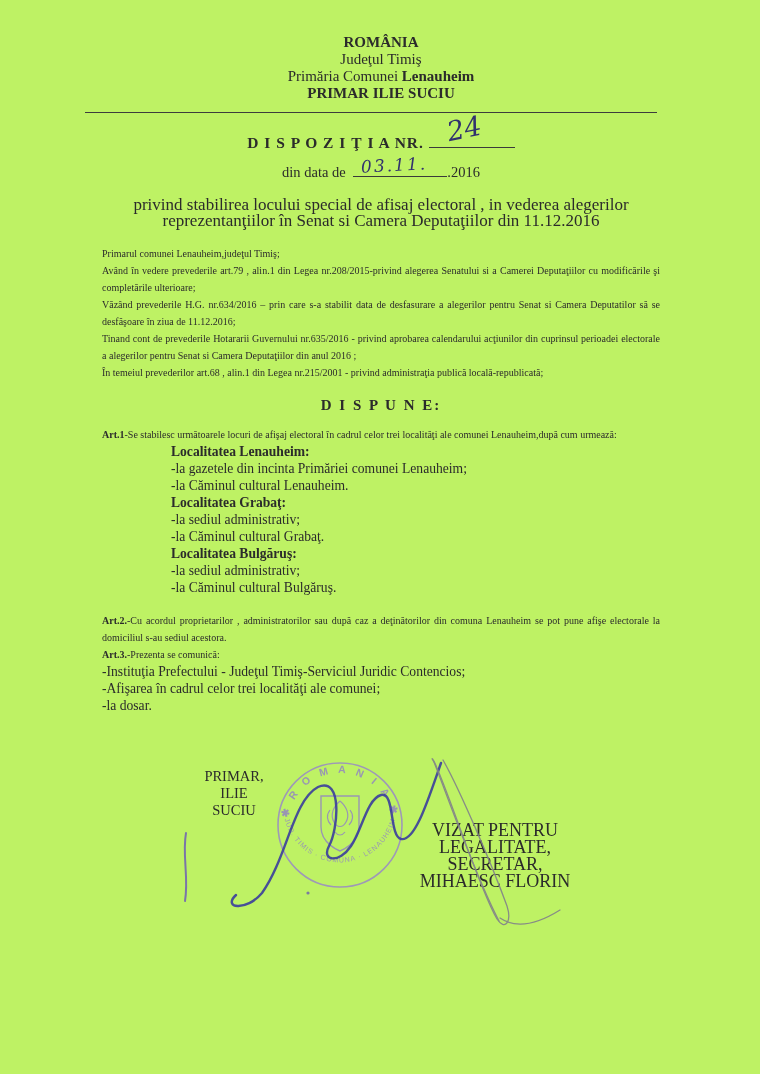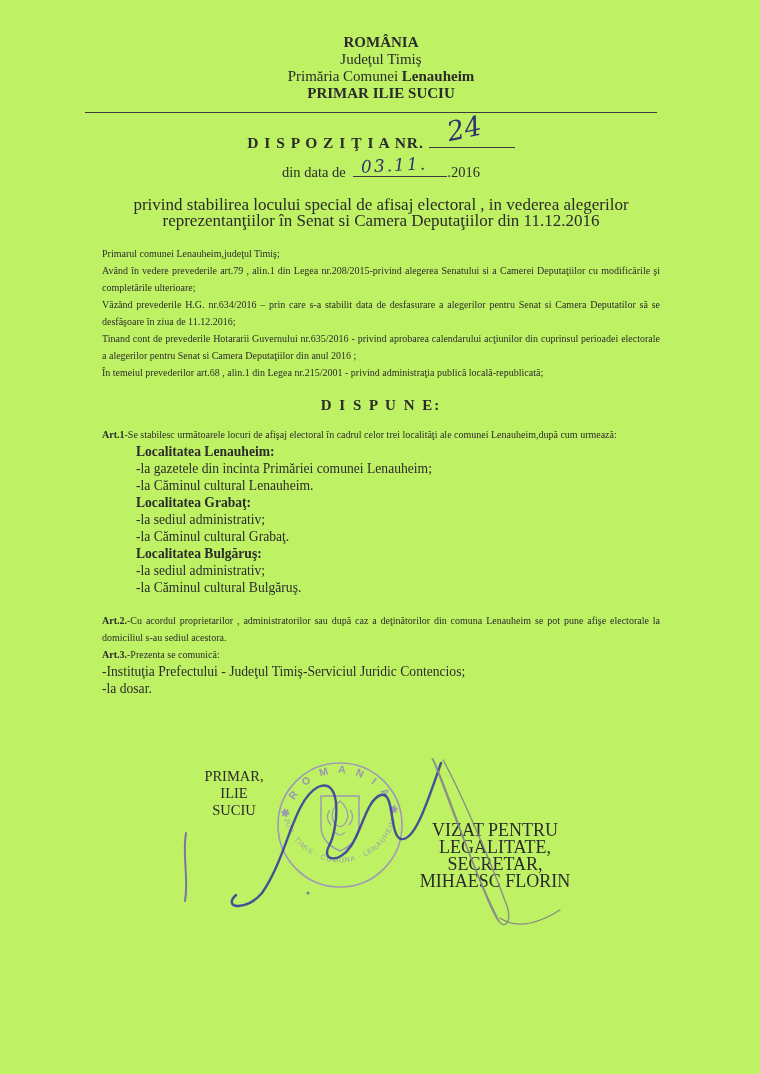--- a/index.html
+++ b/index.html
@@ -41,21 +41,21 @@
     font-family:"DejaVu Serif",serif;font-style:italic;
     font-size:17px;color:#31326e;letter-spacing:2px;white-space:nowrap;
     display:inline-block;transform:rotate(-3deg);
   }
   
   .subject{margin-top:16px;text-align:center;font-size:17px;line-height:16px;}
   
   .preamble{margin-top:16px;}
   .preamble p, .art{margin:0;font-size:10px;line-height:17px;text-align:justify;}
   .dispune{margin:16px 0 12px 0;text-align:center;font-weight:bold;font-size:15px;letter-spacing:2px;}
-  .loc-block{margin-left:34px;font-size:13.6px;line-height:17px;}
+  .loc-block{margin-left:69px;font-size:13.6px;line-height:17px;}
   .loc-title{font-weight:bold;}
   .art-gap{margin-top:16px;}
   .sub-items{font-size:13.6px;line-height:17px;}
   
   .sig-left{position:absolute;left:198px;top:768px;font-size:14.5px;line-height:17px;text-align:center;width:72px;}
   .sig-right{position:absolute;left:382px;top:822px;width:226px;text-align:center;font-size:18px;line-height:17px;}
   .overlay{position:absolute;left:0;top:0;pointer-events:none;}
 </style>
 </head>
 <body>
@@ -111,20 +111,21 @@
       <div>-la sediul administrativ;</div>
       <div>-la Căminul cultural Bulgăruş.</div>
     </div>
 
     <p class="art art-gap"><span class="b">Art.2.</span><span>-Cu acordul proprietarilor , administratorilor sau după caz a deţinătorilor din comuna Lenauheim se pot pune afişe electorale la domiciliul s-au sediul acestora.</span></p>
 
     <p class="art"><span class="b">Art.3.</span><span>-Prezenta se comunică:</span></p>
 
     <div class="sub-items">
       <div>-Instituţia Prefectului - Judeţul Timiş-Serviciul Juridic Contencios;</div>
+      <div>-Afişarea în cadrul celor trei localităţi ale comunei;</div>
       <div>-la dosar.</div>
     </div>
   </div>
 
   <div class="sig-left">
     <div>PRIMAR,</div>
     <div>ILIE SUCIU</div>
   </div>
 
   <div class="sig-right">

